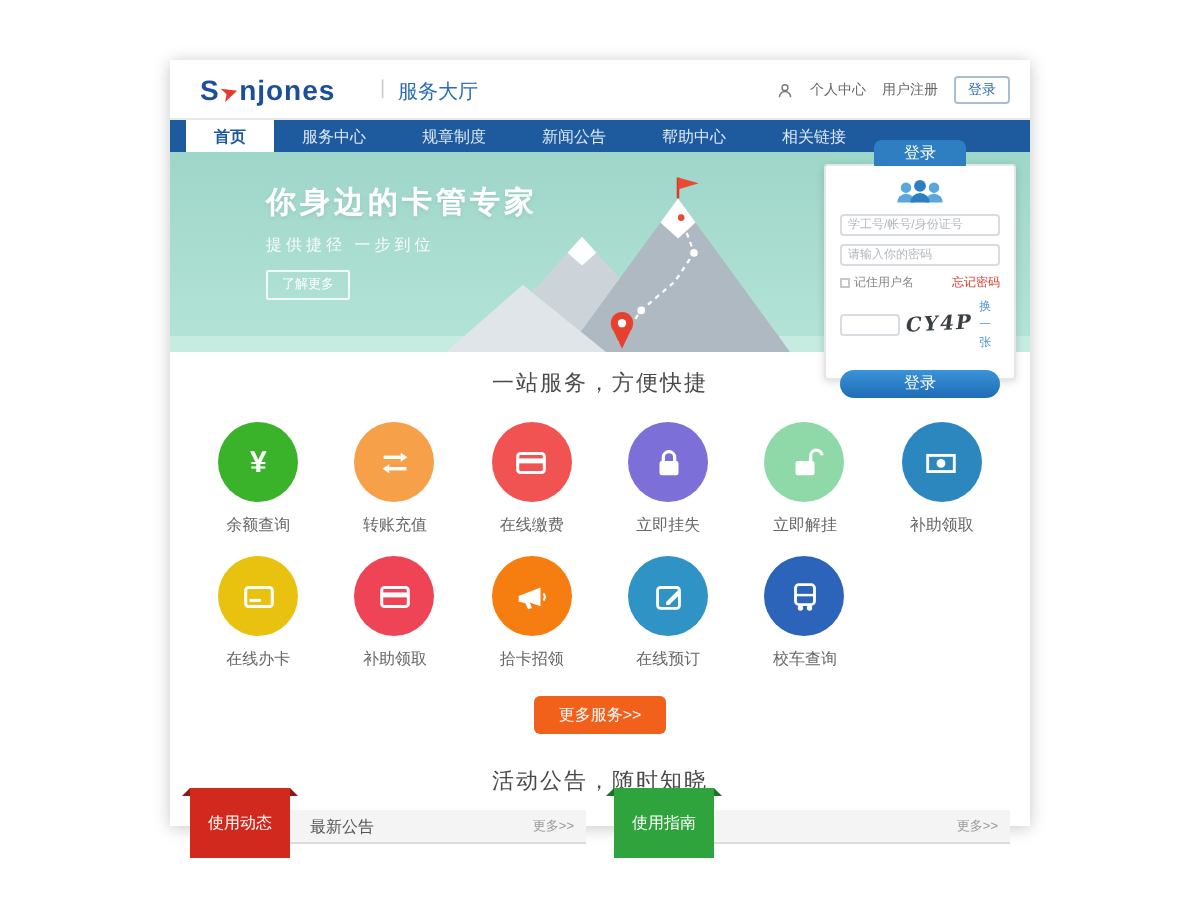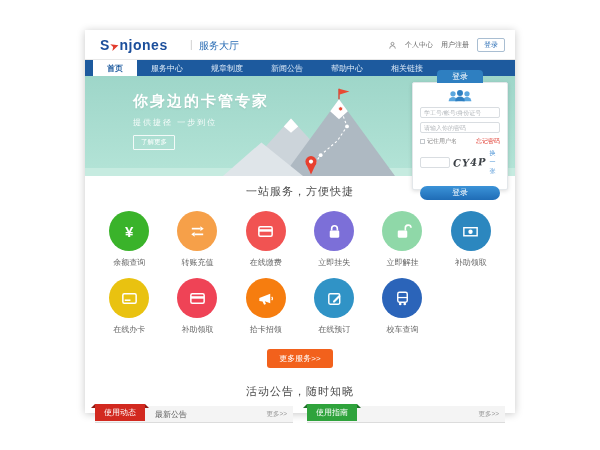--- a/index.html
+++ b/index.html
@@ -76,21 +76,21 @@
   .more-wrap { text-align:center; padding:12px 0 10px; }
   .more-btn { background:#f2611c; color:#fff; font-size:8px; border:none; border-radius:3px;
     padding:4px 12px; cursor:pointer; }
 
   
   .ann-title { text-align:center; font-size:11px; color:#4a4a4a; letter-spacing:1px;
     padding:6px 0 7px; }
   .ann-bars { display:flex; gap:14px; padding:0 10px; }
   .ann-bar { flex:1; height:17px; background:#f4f4f4; border-bottom:1px solid #dcdcdc;
     display:flex; align-items:center; position:relative; }
-  .ribbon { position:relative; height:17px; min-width:50px; padding:0 6px; color:#fff;
+  .ribbon { position:relative; height:35px; min-width:50px; padding:0 6px; color:#fff;
     font-size:8px; display:flex; align-items:center; justify-content:center;
     margin-top:-3px; cursor:pointer; }
   .ribbon.red { background:#d2291f; }
   .ribbon.green { background:#2fa33c; }
   .ribbon::before, .ribbon::after { content:""; position:absolute; top:0; width:0; height:0; }
   .ribbon.red::before { left:-4px; border-bottom:4px solid #8f1a14; border-left:4px solid transparent; }
   .ribbon.red::after { right:-4px; border-bottom:4px solid #8f1a14; border-right:4px solid transparent; }
   .ribbon.green::before { left:-4px; border-bottom:4px solid #1f7029; border-left:4px solid transparent; }
   .ribbon.green::after { right:-4px; border-bottom:4px solid #1f7029; border-right:4px solid transparent; }
   .ann-tab { font-size:8px; color:#555; padding:0 10px; cursor:pointer; }

